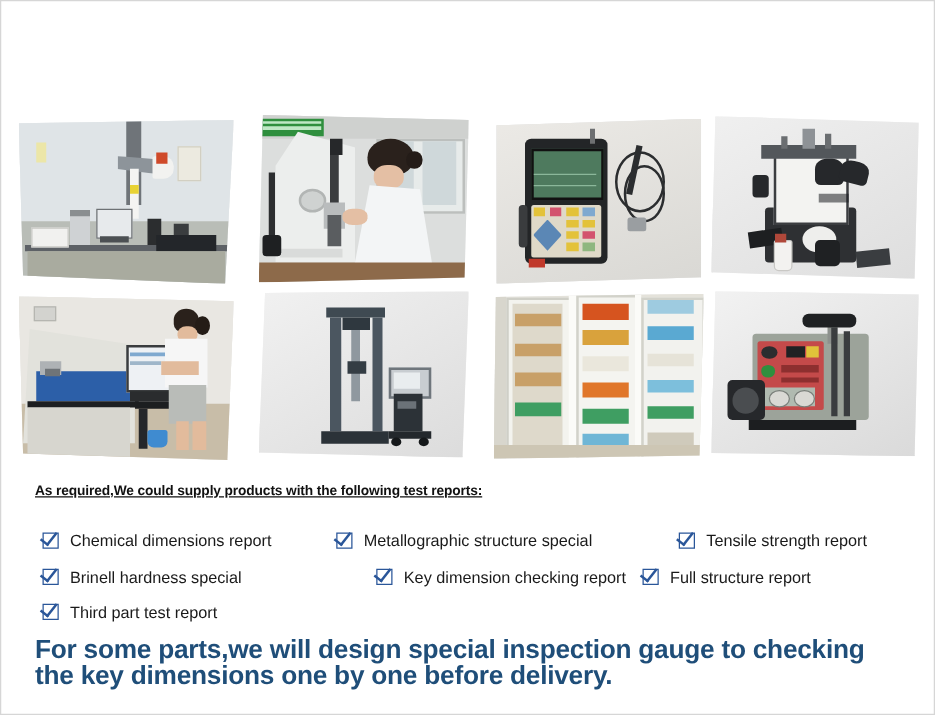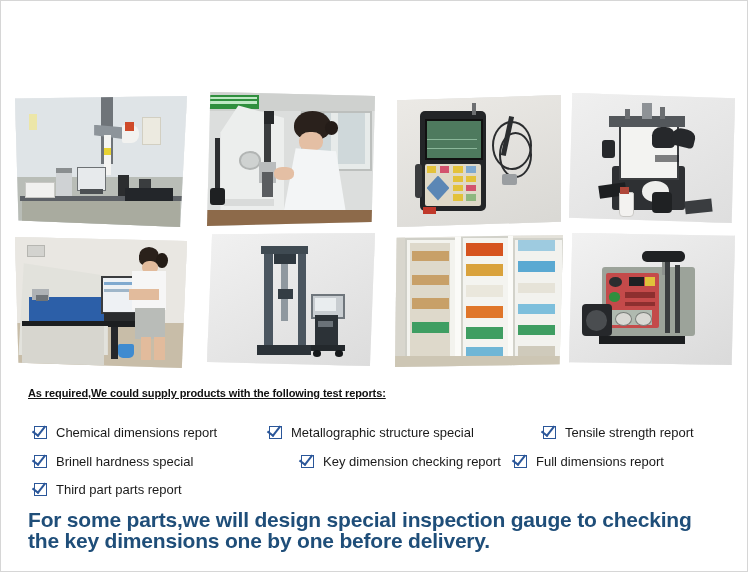--- a/index.html
+++ b/index.html
@@ -345,24 +345,24 @@
     <div class="cbrow" style="left:33px;top:73px;">
       <span class="cbox"></span>
       <span class="cblabel">Brinell hardness special</span>
     </div>
     <div class="cbrow" style="left:268px;top:73px;margin-left:32px;">
       <span class="cbox"></span>
       <span class="cblabel">Key dimension checking report</span>
     </div>
     <div class="cbrow" style="left:513px;top:73px;">
       <span class="cbox"></span>
-      <span class="cblabel">Full dimensions report</span>
+      <span class="cblabel">Full structure report</span>
     </div>
 
     <div class="cbrow" style="left:33px;top:101px;">
       <span class="cbox"></span>
-      <span class="cblabel">Third part parts report</span>
+      <span class="cblabel">Third part test report</span>
     </div>
 
     <div class="note">For some parts,we will design special inspection gauge to checking the key dimensions one by one before delivery.</div>
   </div>
 
 </div>
 
 </body></html>

